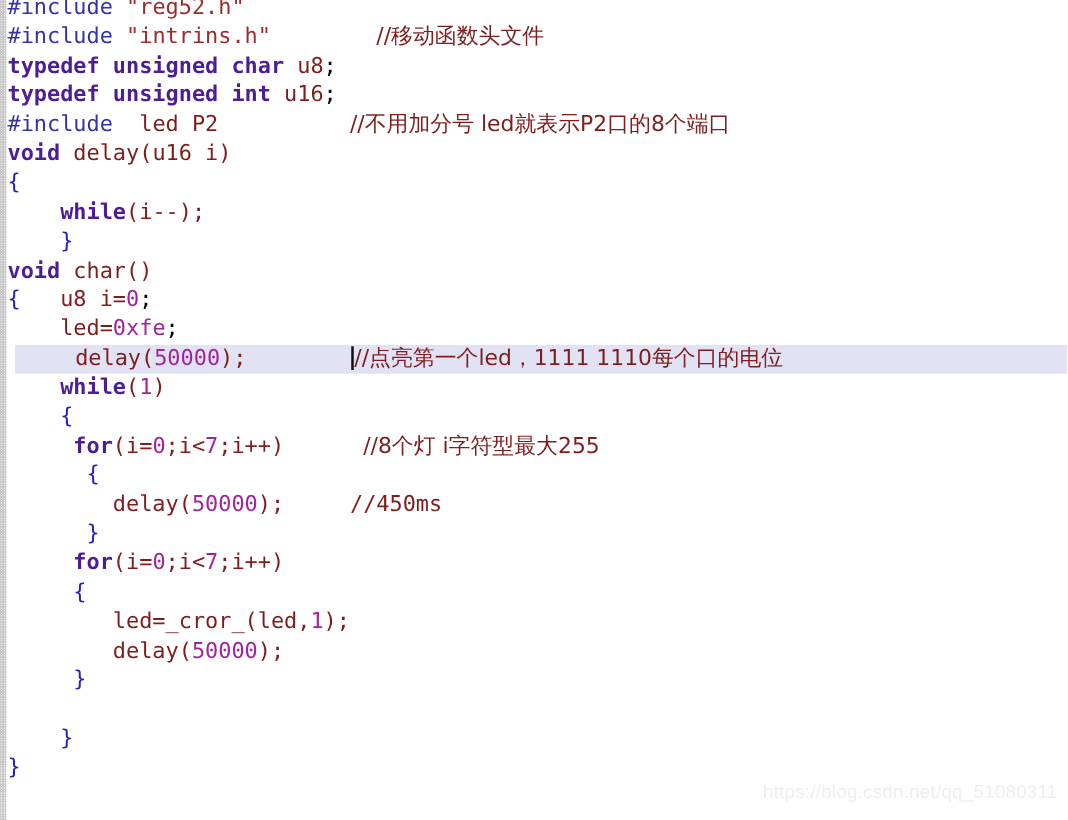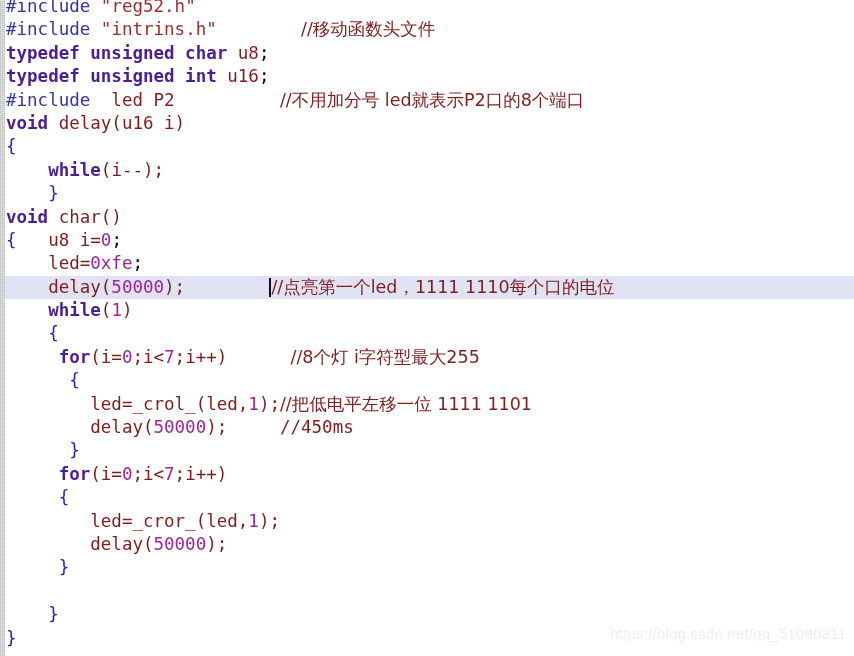--- a/index.html
+++ b/index.html
@@ -60,20 +60,21 @@
     white-space: pre;
     font-size: 17.5px;
     padding-left: 6px;
     box-sizing: border-box;
     color: #000000;
     letter-spacing: 0px;
   }
 
   .line.hl {
     background: #e2e2f5;
+    margin-left: 12px;
   }
 
   
   .tok-pre   { color: #3333aa; }
   .tok-str   { color: #9c2c2c; }
   .tok-kw    { color: #4c1d95; font-weight: bold; }
   .tok-plain { color: #7f1d1d; }
   .tok-num   { color: #a0249c; }
   .tok-brace { color: #2222bb; }
   .tok-cmt   { color: #7f1d1d; }
@@ -123,21 +124,20 @@
       <div class="line"><span class="tok-plain">    </span><span class="tok-kw">while</span><span class="tok-plain">(i--);</span></div>
       <div class="line"><span class="tok-plain">    </span><span class="tok-brace">}</span></div>
       <div class="line"><span class="tok-kw">void</span><span class="tok-plain"> char()</span></div>
       <div class="line"><span class="tok-brace">{</span><span class="tok-plain">   u8 i=</span><span class="tok-num">0</span><span class="tok-punc">;</span></div>
       <div class="line"><span class="tok-plain">    led=</span><span class="tok-num">0xfe</span><span class="tok-punc">;</span></div>
       <div class="line hl"><span class="tok-plain">    delay(</span><span class="tok-num">50000</span><span class="tok-plain">);</span><span class="tok-plain">        </span><span class="caret"></span><span class="tok-cmt cjk">//点亮第一个led，1111 1110每个口的电位</span></div>
       <div class="line"><span class="tok-plain">    </span><span class="tok-kw">while</span><span class="tok-plain">(</span><span class="tok-num">1</span><span class="tok-plain">)</span></div>
       <div class="line"><span class="tok-plain">    </span><span class="tok-brace">{</span></div>
       <div class="line"><span class="tok-plain">     </span><span class="tok-kw">for</span><span class="tok-plain">(i=</span><span class="tok-num">0</span><span class="tok-plain">;i&lt;</span><span class="tok-num">7</span><span class="tok-plain">;i++)</span><span class="tok-plain">      </span><span class="tok-cmt cjk">//8个灯 i字符型最大255</span></div>
       <div class="line"><span class="tok-plain">      </span><span class="tok-brace">{</span></div>
-      <div class="line"><span class="tok-plain">        led=_crol_(led,</span><span class="tok-num">1</span><span class="tok-plain">);</span><span class="tok-cmt cjk">//把低电平左移一位 1111 1101</span></div>
       <div class="line"><span class="tok-plain">        delay(</span><span class="tok-num">50000</span><span class="tok-plain">);</span><span class="tok-plain">     </span><span class="tok-cmt">//450ms</span></div>
       <div class="line"><span class="tok-plain">      </span><span class="tok-brace">}</span></div>
       <div class="line"><span class="tok-plain">     </span><span class="tok-kw">for</span><span class="tok-plain">(i=</span><span class="tok-num">0</span><span class="tok-plain">;i&lt;</span><span class="tok-num">7</span><span class="tok-plain">;i++)</span></div>
       <div class="line"><span class="tok-plain">     </span><span class="tok-brace">{</span></div>
       <div class="line"><span class="tok-plain">        led=_cror_(led,</span><span class="tok-num">1</span><span class="tok-plain">);</span></div>
       <div class="line"><span class="tok-plain">        delay(</span><span class="tok-num">50000</span><span class="tok-plain">);</span></div>
       <div class="line"><span class="tok-plain">     </span><span class="tok-brace">}</span></div>
       <div class="line"> </div>
       <div class="line"><span class="tok-plain">    </span><span class="tok-brace">}</span></div>
       <div class="line"><span class="tok-brace">}</span></div>

